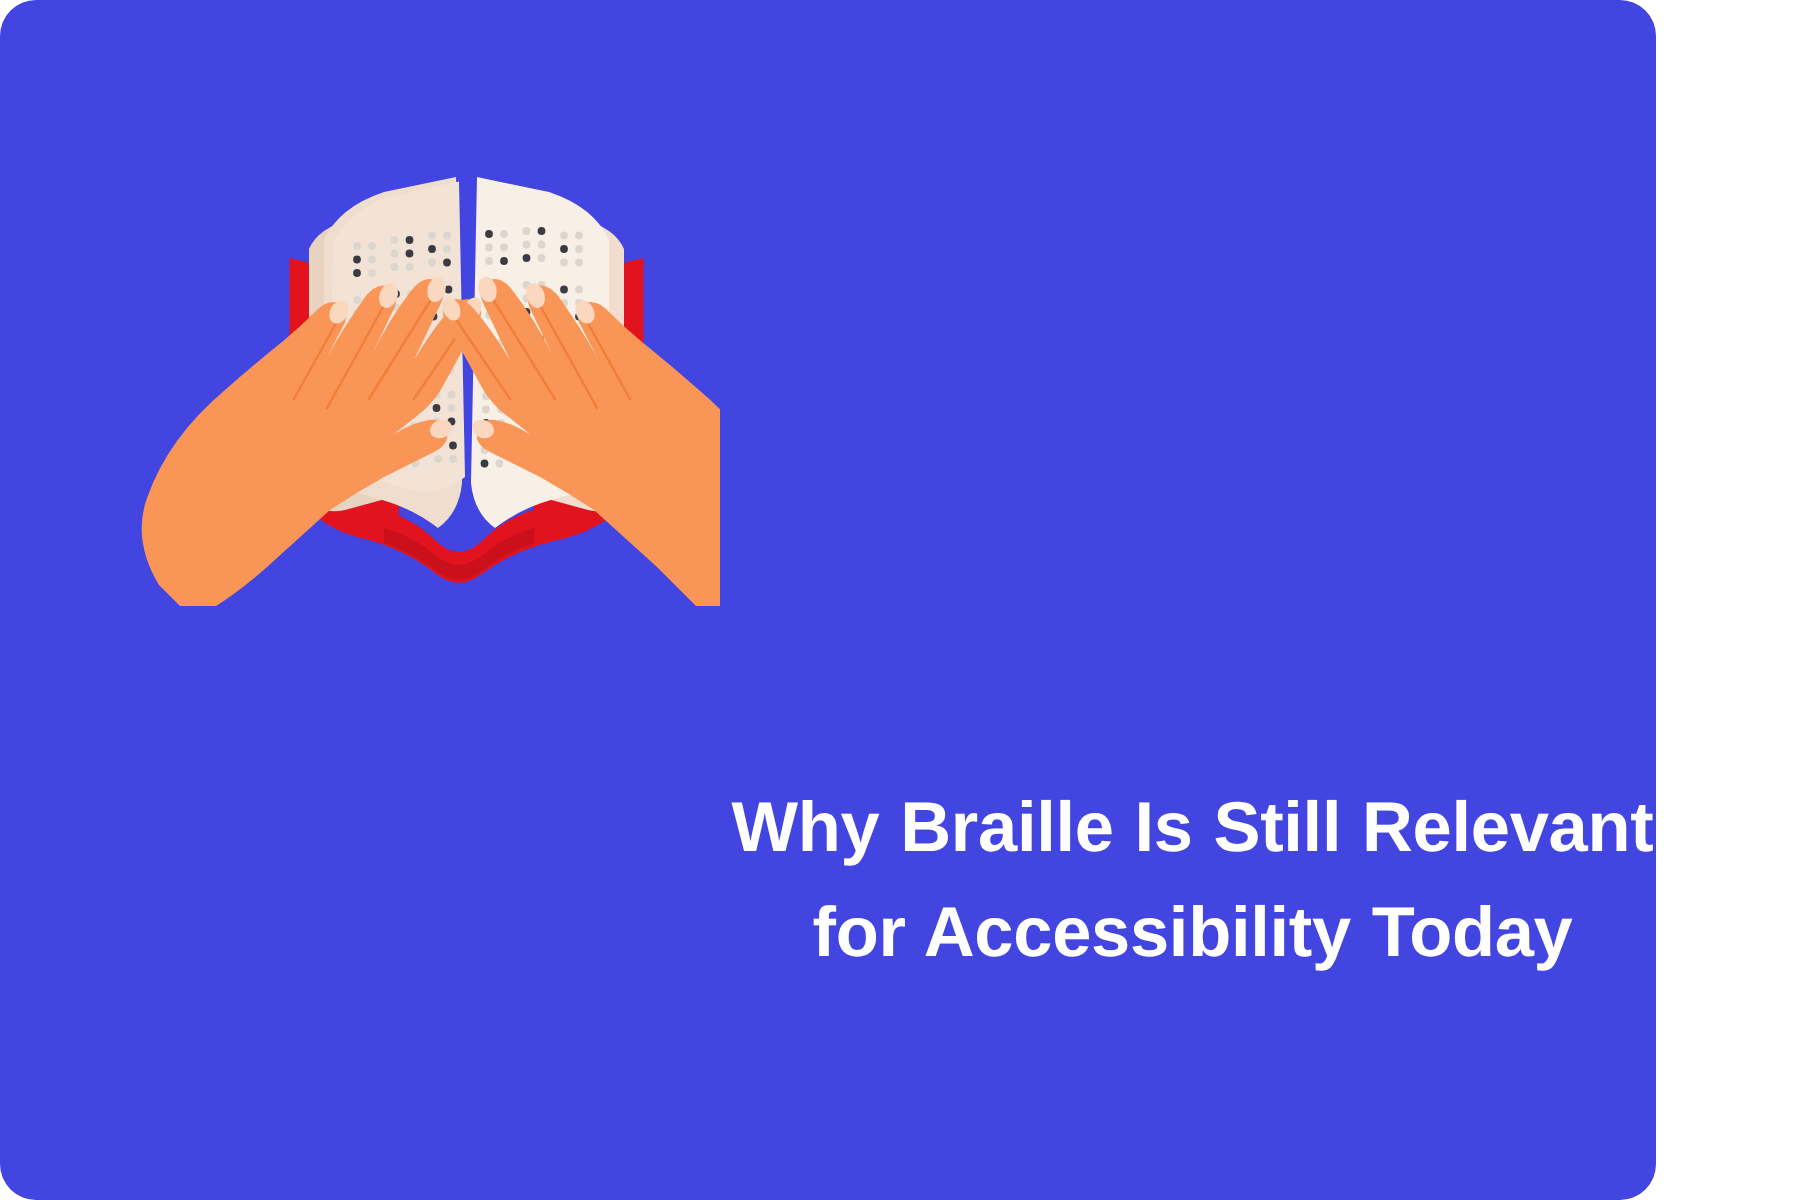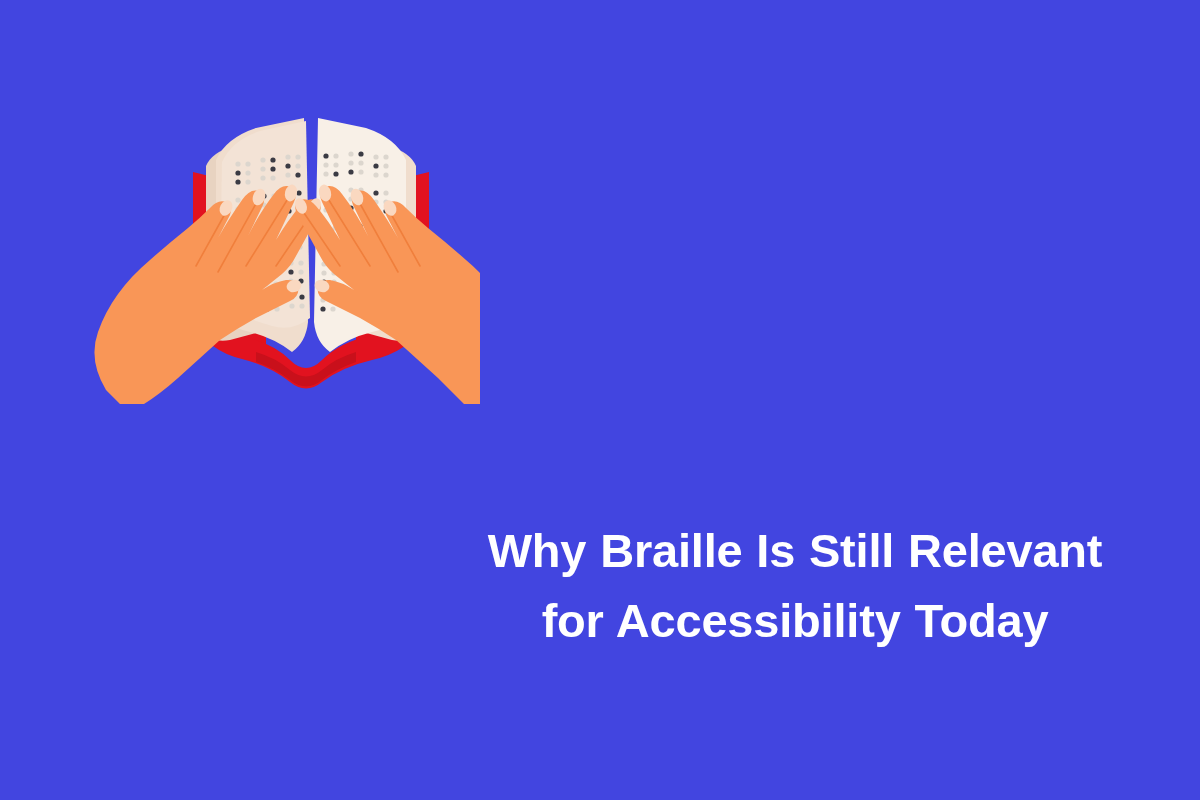--- a/index.html
+++ b/index.html
@@ -9,24 +9,25 @@
   }
   body {
     width: 1200px;
     height: 800px;
     overflow: hidden;
     font-family: "Liberation Sans", sans-serif;
   }
 
   .banner {
     position: relative;
-    width: 1200px;
+    width: 1104px;
     height: 800px;
     background: #4245e0;
     overflow: hidden;
+    border-radius: 24px;
   }
 
   
   .illustration {
     position: absolute;
     left: 60px;
     top: 60px;
     width: 420px;
     height: 345px;
   }

